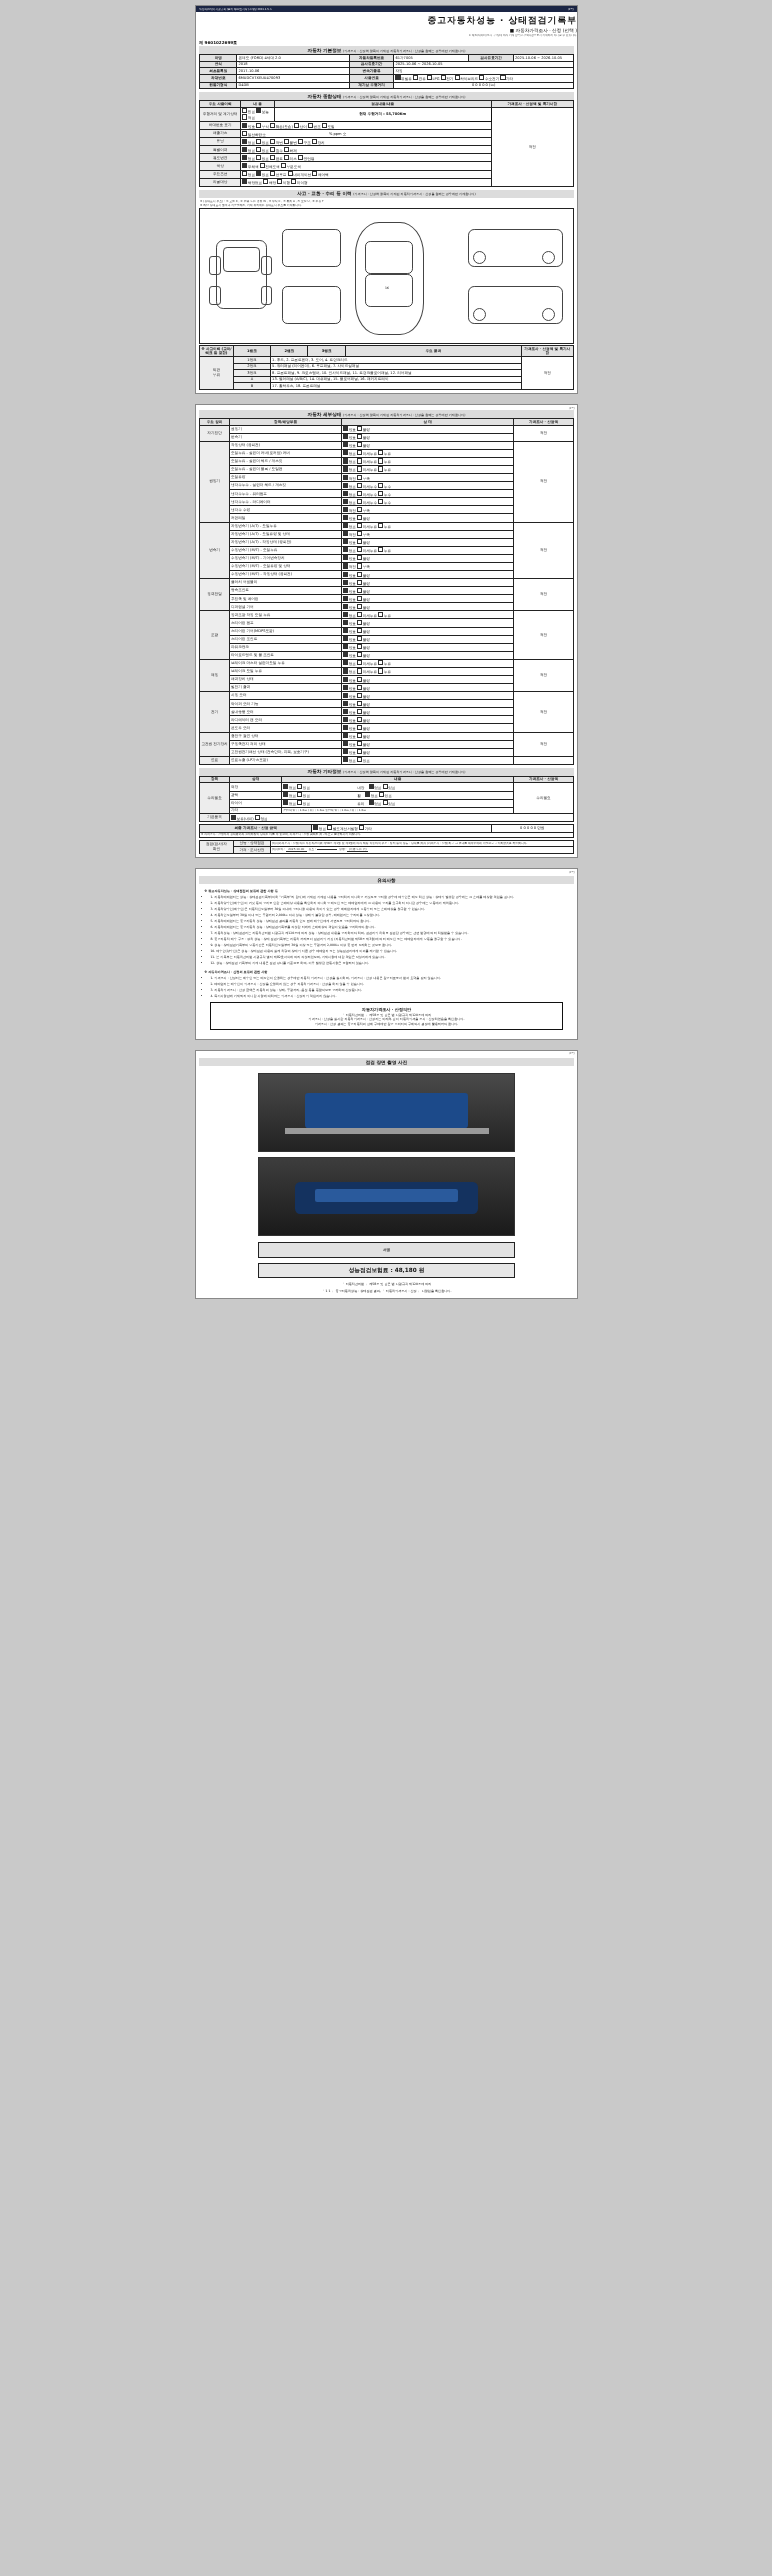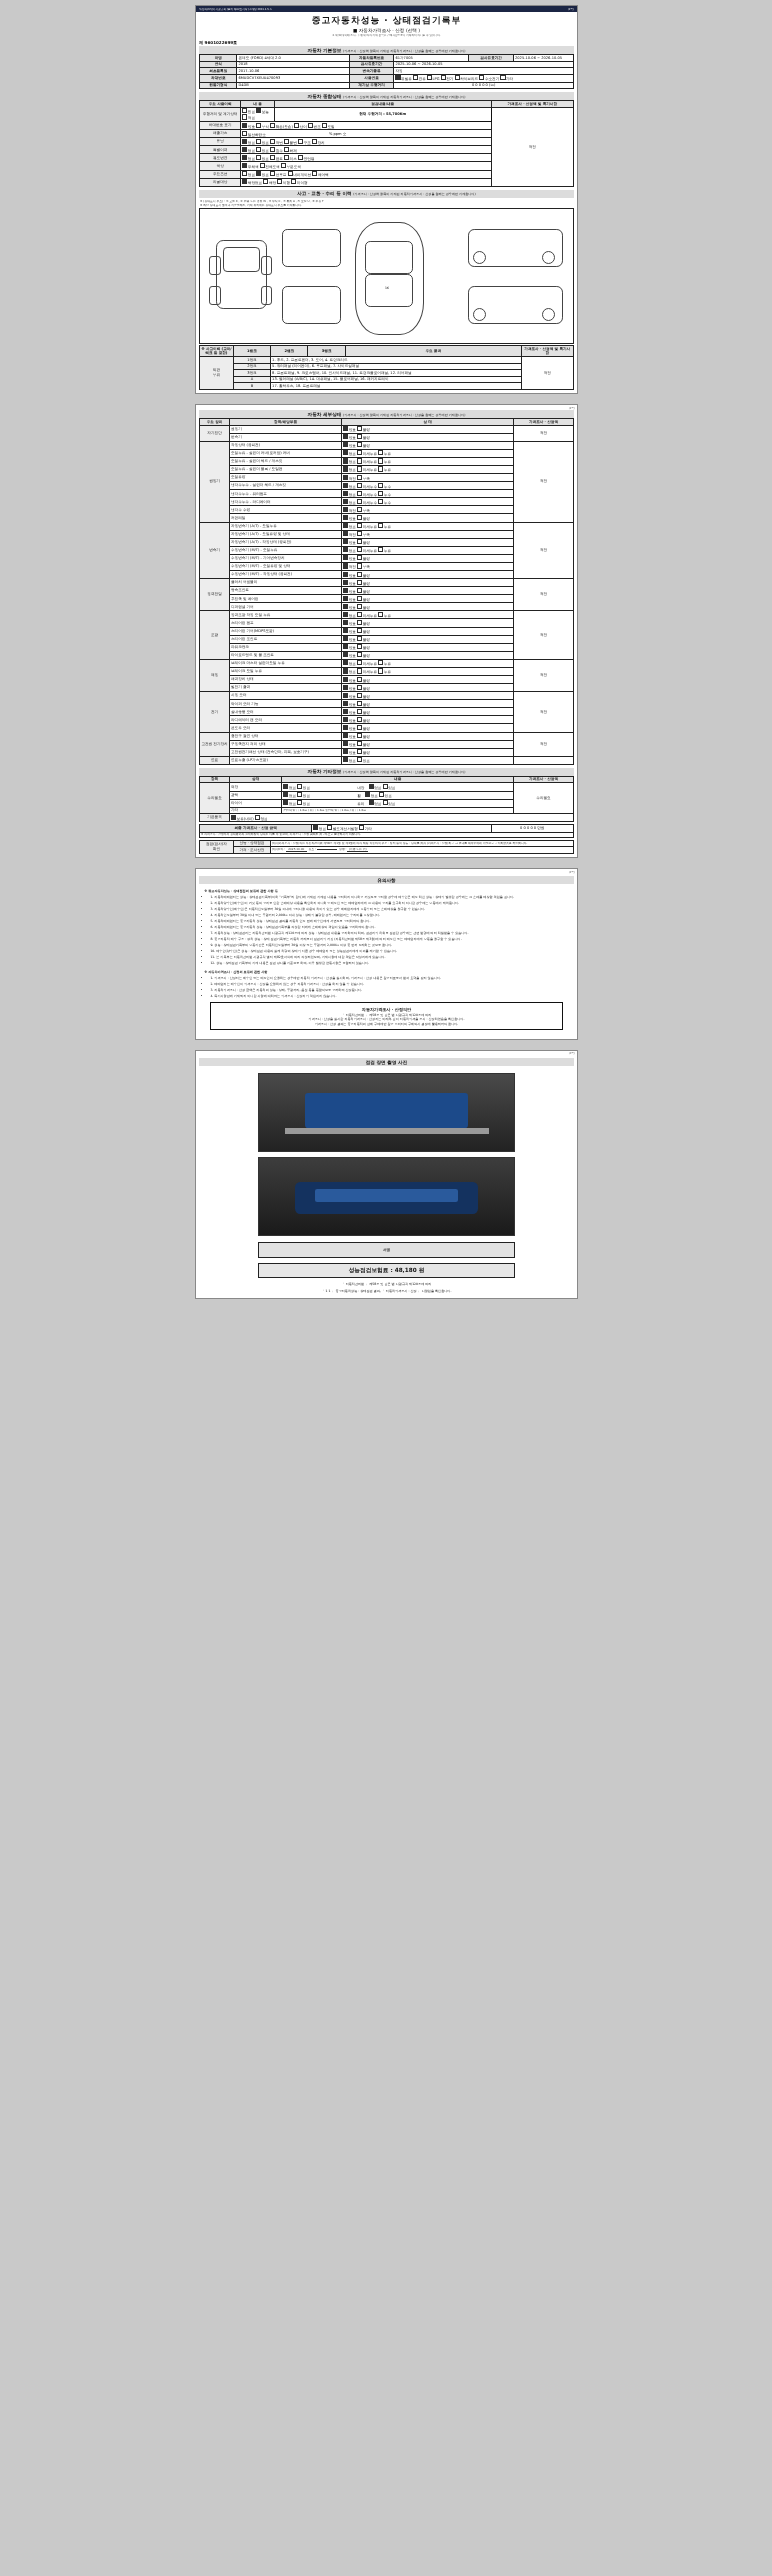--- a/index.html
+++ b/index.html
@@ -19,21 +19,21 @@
   .xtiny{font-size:2.6px;color:#444;}
   .ck{display:inline-block;width:3.1px;height:3.1px;border:0.5px solid #333;background:#fff;vertical-align:-0.5px;margin-right:0.5px;}
   .ck.on{background:#333;}
   .u{border-bottom:0.5px solid #333;display:inline-block;min-width:20.6px;text-align:center;}
   .hd{font-size:2.6px;text-align:right;color:#555;padding:0.5px 2.1px;}
   .note{font-size:3.1px;line-height:1.45;color:#222;}
   .redbox{border:0.5px solid #111;padding:3.1px 4.1px;margin:3.1px 6.2px;}
   .photo{background:#000;border:0.5px solid #333;}
   
   .topstrip{background:#1b2544;color:#fff;font-size:2.6px;padding:1px 3.1px;display:flex;justify-content:space-between;}
-  .title{ text-align:center;padding:3.1px 0 1px;}
+  .title{ text-align:right;padding:3.1px 0 1px;}
   .title h1{margin:0;font-size:8.8px;letter-spacing:1px;}
   .title h2{margin:1px 0 0;font-size:4.6px;font-weight:normal;}
   .docno{font-size:4.1px;font-weight:bold;padding:1.5px 0 1.5px 3.1px;}
   
   .diagram{position:relative;height:134px;background:#fff;}
   .car{position:absolute;border:0.6px solid #444;border-radius:15.5px/28px;}
   .lbl{position:absolute;font-size:3.1px;}
   .footline{font-size:3.1px;text-align:center;padding:1.5px 0;}
   .pricebar{background:#e6e6e6;border:0.5px solid #222;text-align:center;font-weight:bold;font-size:5.7px;padding:2.6px 0;}
   .redtitle{text-align:center;font-weight:bold;font-size:4.1px;padding:1px 0;}

